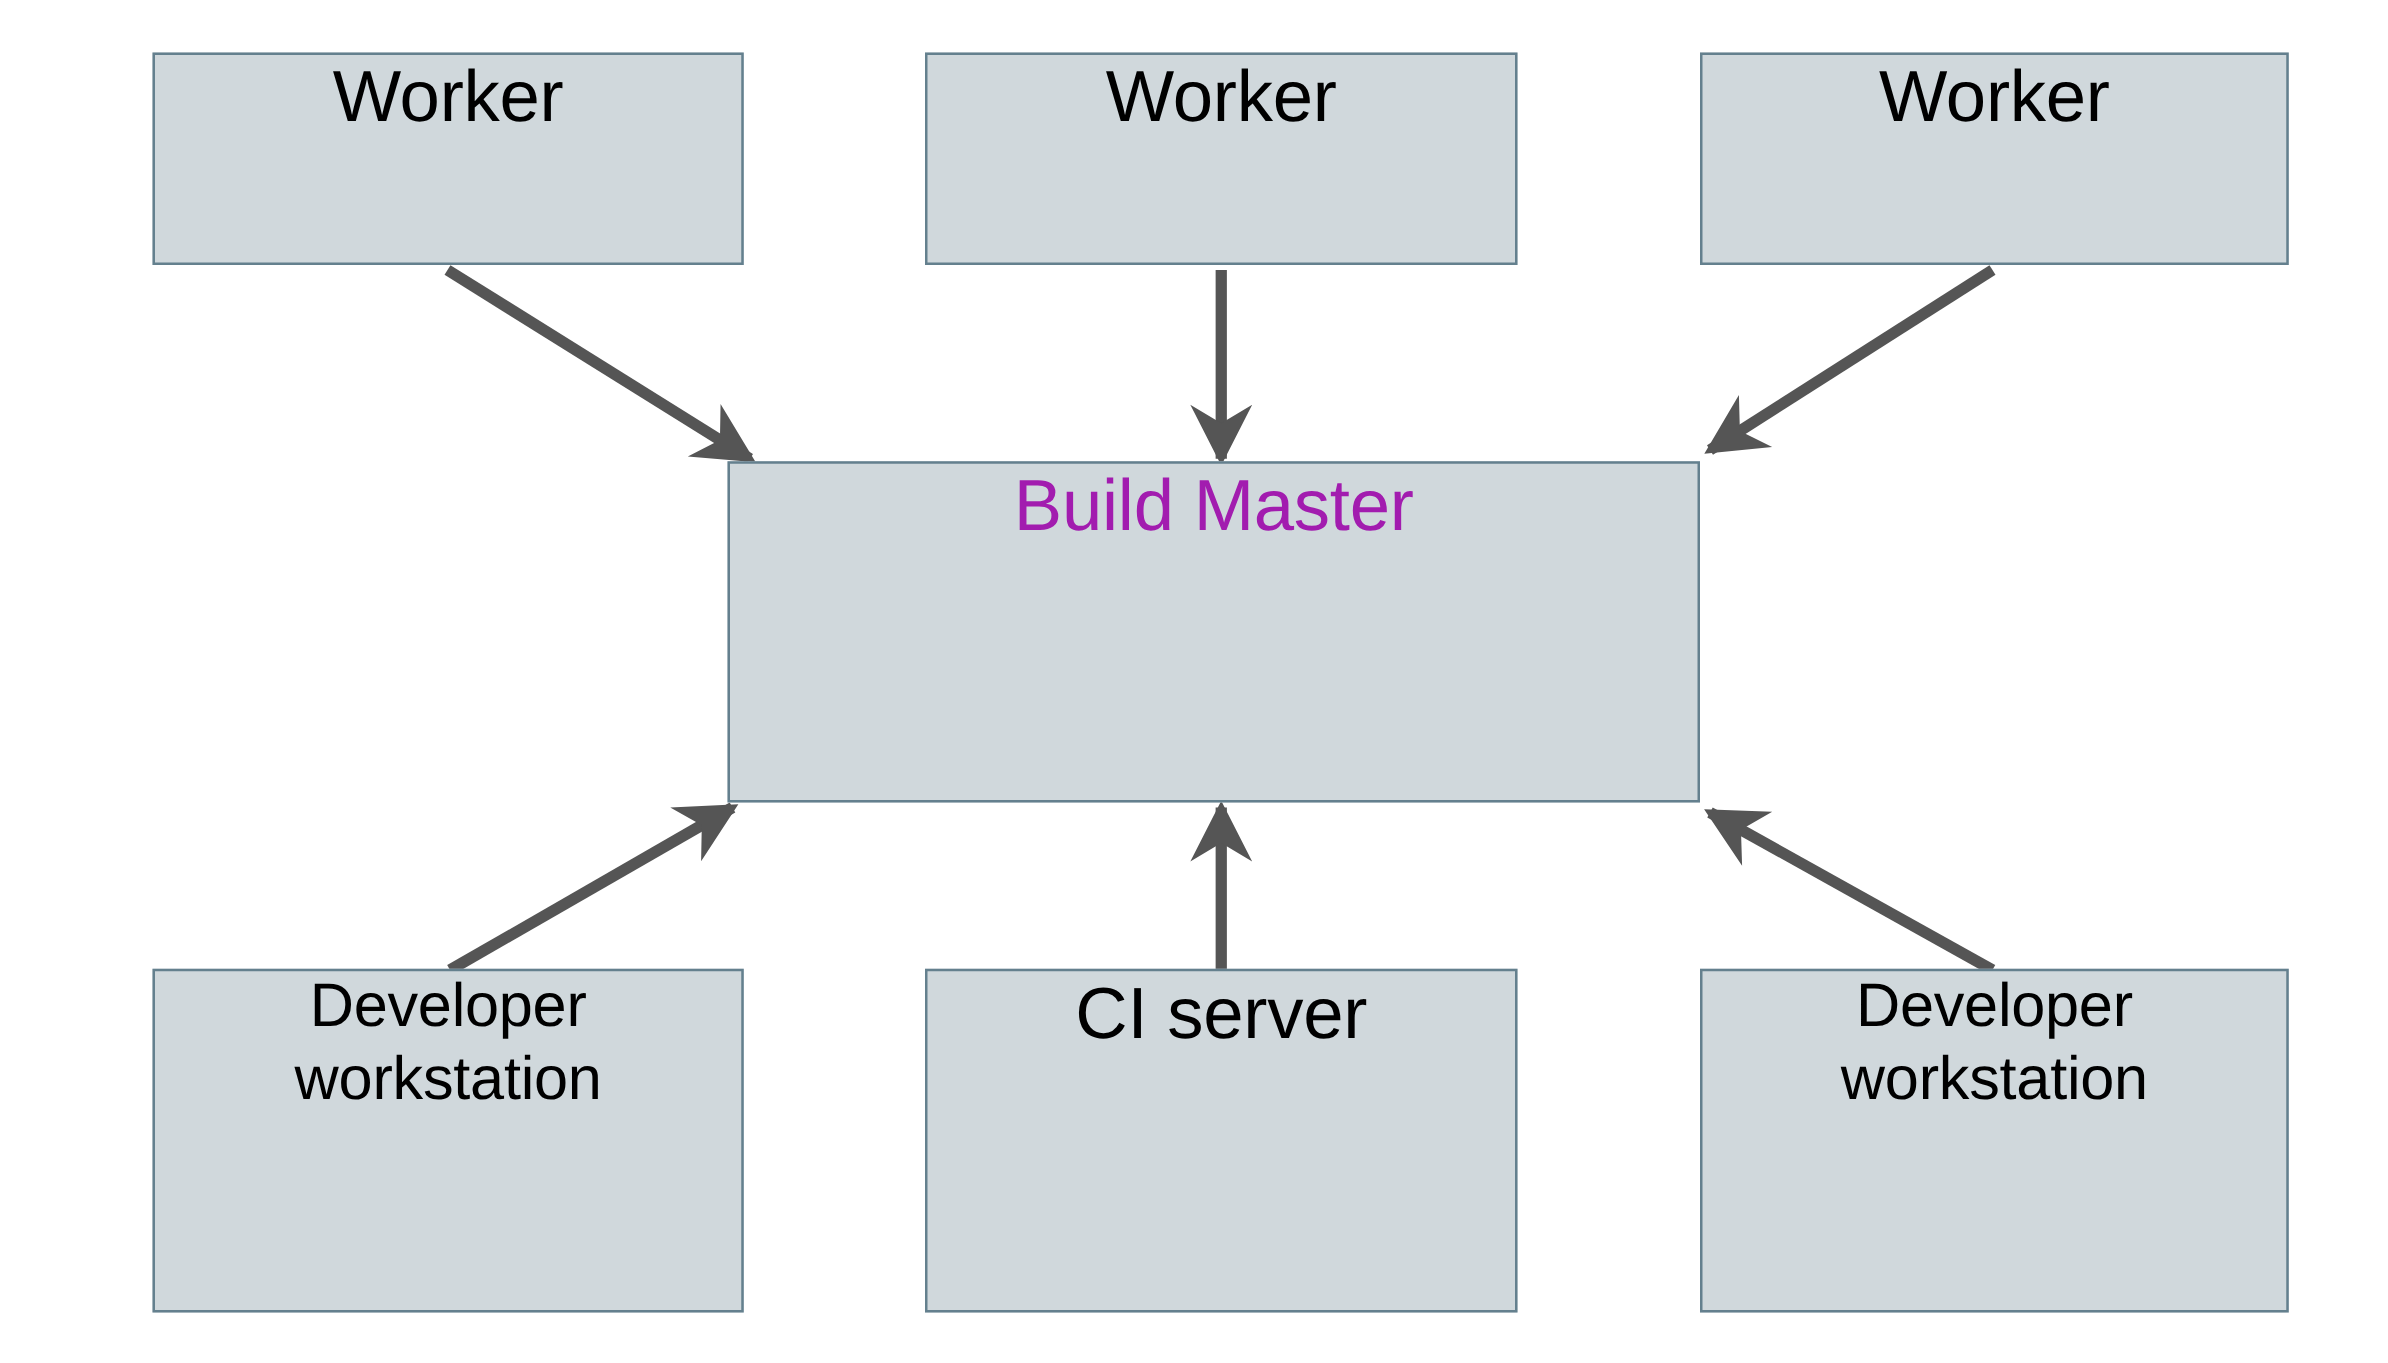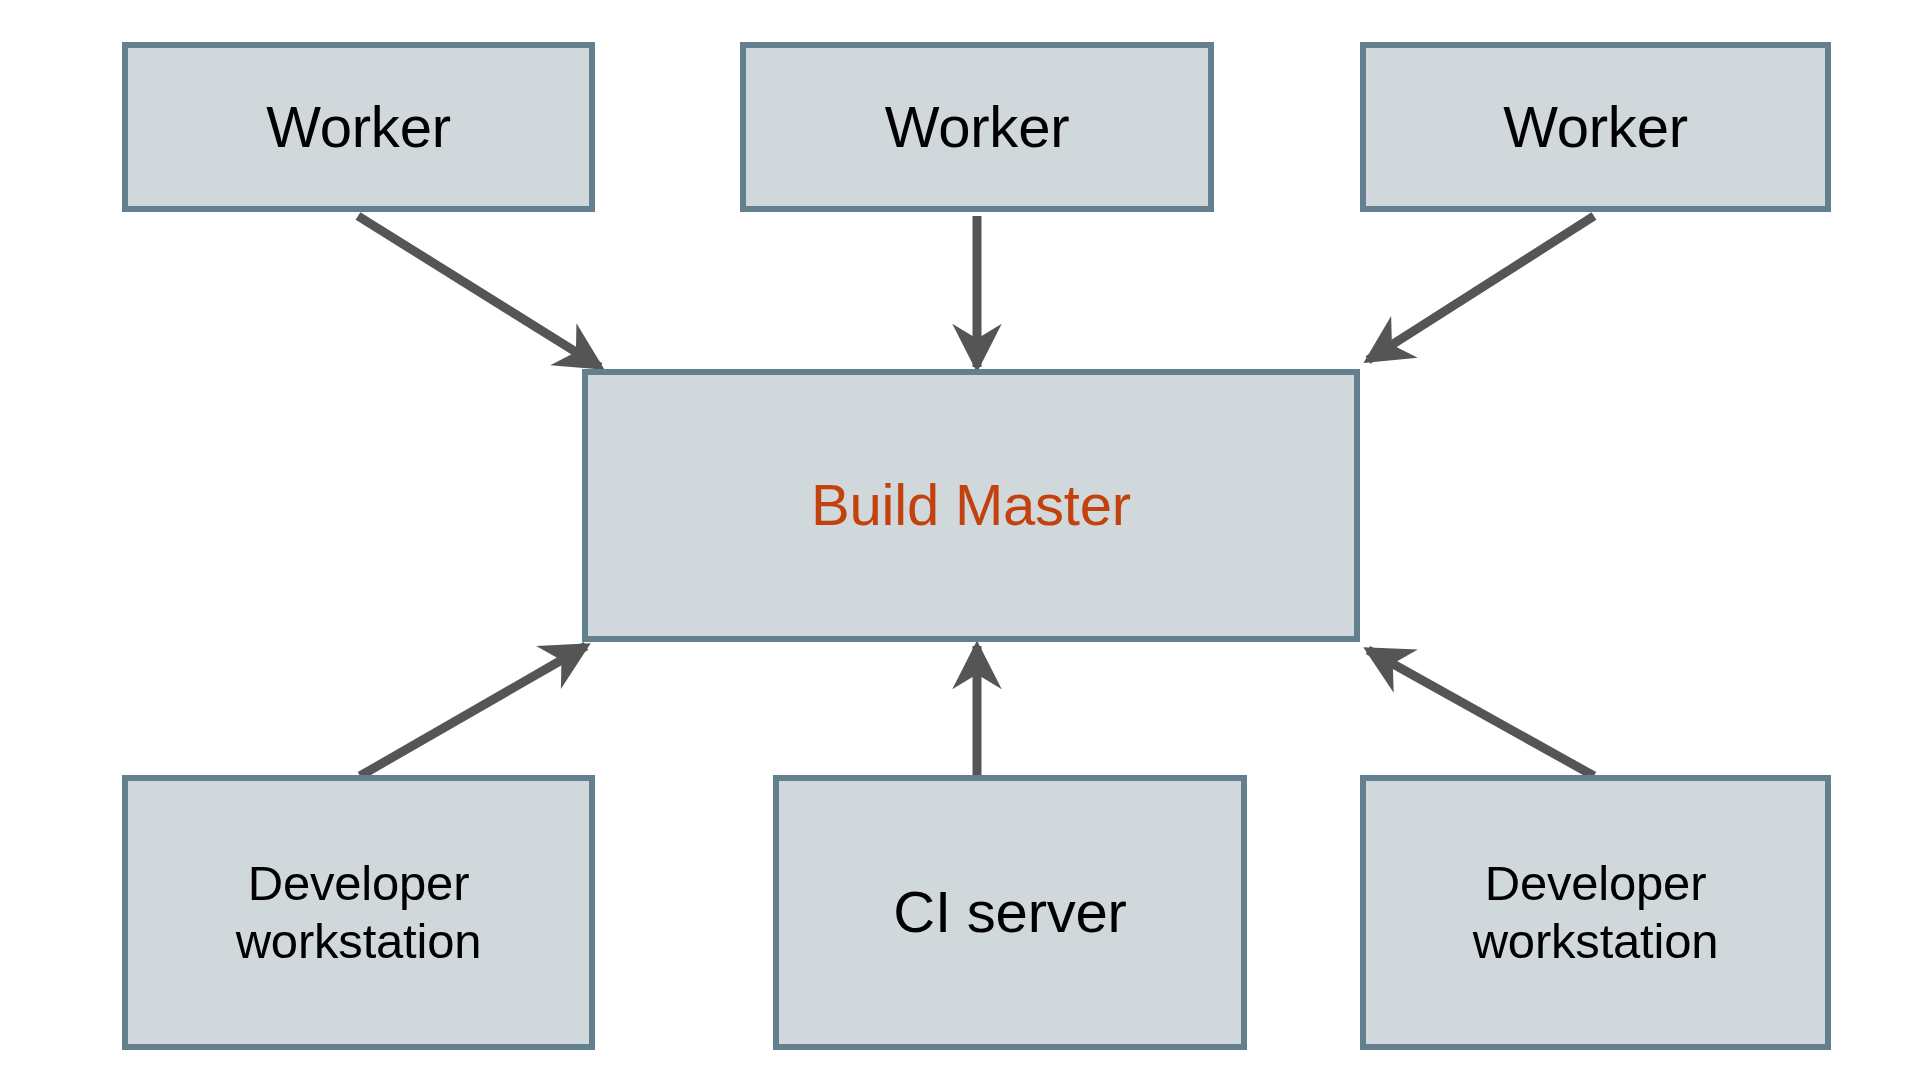--- a/index.html
+++ b/index.html
@@ -23,23 +23,23 @@
     left: 0;
     top: 0;
     width: 1910px;
     height: 1090px;
     pointer-events: none;
   }
   .node {
     position: absolute;
     box-sizing: border-box;
     background: #d0d8dc;
-    border: 6px solid #a16207;
+    border: 2px solid #a16207;
     display: flex;
-    align-items: center;
+    align-items: flex-start;
     justify-content: center;
     text-align: center;
   }
   .node-label {
     color: #000000;
     font-family: "Liberation Sans", sans-serif;
     font-weight: 400;
     line-height: 1.18;
     white-space: pre-line;
     letter-spacing: -0.2px;
@@ -82,27 +82,27 @@
       <div class="node node-worker" style="left: 122px; top: 42px; width: 473px; height: 170px; background: rgb(208, 216, 220); border-color: rgb(100, 128, 142);">
         <span class="node-label" style="color: rgb(0, 0, 0);">Worker</span>
       </div>
       <div class="node node-worker" style="left: 740px; top: 42px; width: 474px; height: 170px; background: rgb(208, 216, 220); border-color: rgb(100, 128, 142);">
         <span class="node-label" style="color: rgb(0, 0, 0);">Worker</span>
       </div>
       <div class="node node-worker" style="left: 1360px; top: 42px; width: 471px; height: 170px; background: rgb(208, 216, 220); border-color: rgb(100, 128, 142);">
         <span class="node-label" style="color: rgb(0, 0, 0);">Worker</span>
       </div>
       <div class="node node-master" style="left: 582px; top: 369px; width: 778px; height: 273px; background: rgb(208, 216, 220); border-color: rgb(100, 128, 142);">
-        <span class="node-label" style="color: #c2410c;">Build Master</span>
+        <span class="node-label" style="color: #a21caf;">Build Master</span>
       </div>
       <div class="node node-dev" style="left: 122px; top: 775px; width: 473px; height: 275px; background: rgb(208, 216, 220); border-color: rgb(100, 128, 142);">
         <span class="node-label" style="color: rgb(0, 0, 0);">Developer
 workstation</span>
       </div>
-      <div class="node node-ci" style="left: 740px; top: 775px; width: 474px; height: 275px; background: rgb(208, 216, 220); border-color: rgb(100, 128, 142); margin-left: 33px;">
+      <div class="node node-ci" style="left: 740px; top: 775px; width: 474px; height: 275px; background: rgb(208, 216, 220); border-color: rgb(100, 128, 142);">
         <span class="node-label" style="color: rgb(0, 0, 0);">CI server</span>
       </div>
       <div class="node node-dev" style="left: 1360px; top: 775px; width: 471px; height: 275px; background: rgb(208, 216, 220); border-color: rgb(100, 128, 142);">
         <span class="node-label" style="color: rgb(0, 0, 0);">Developer
 workstation</span>
       </div>
     </div>
 
 </div>
 

